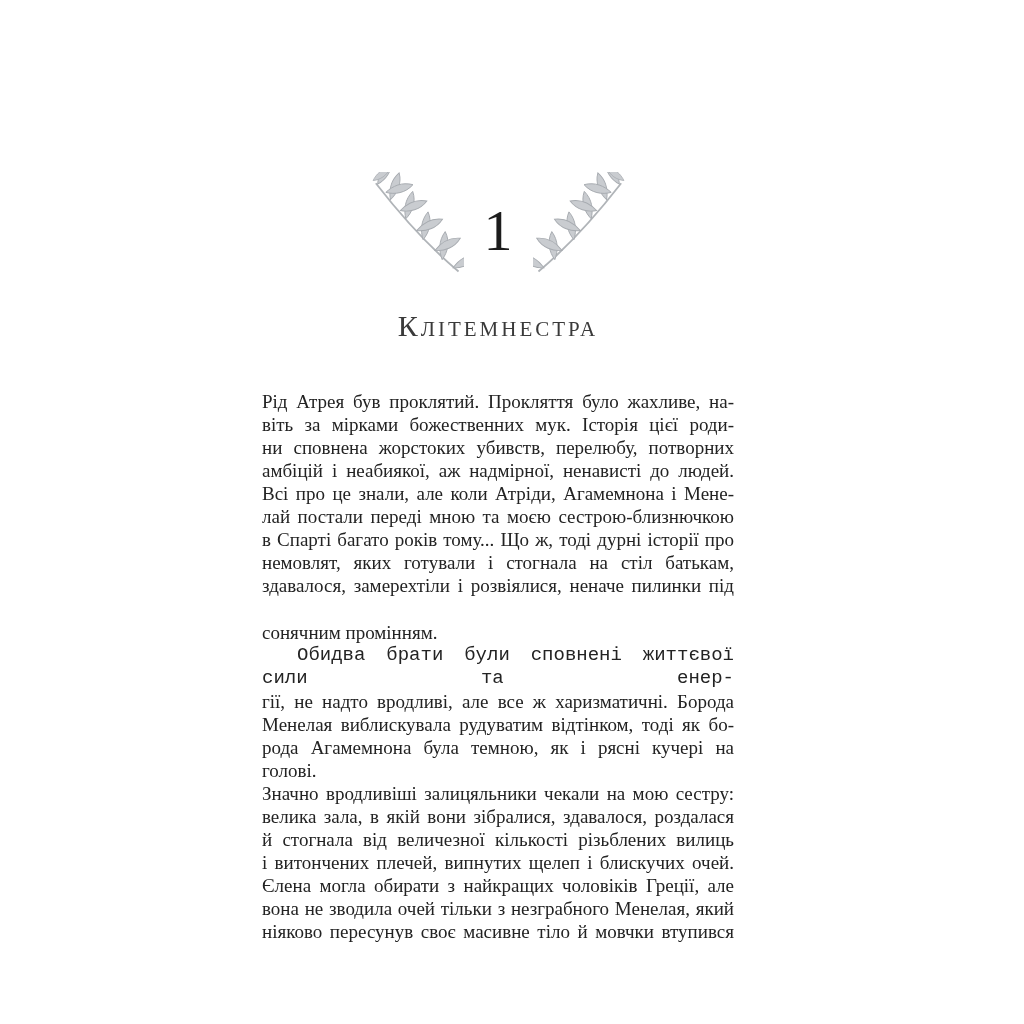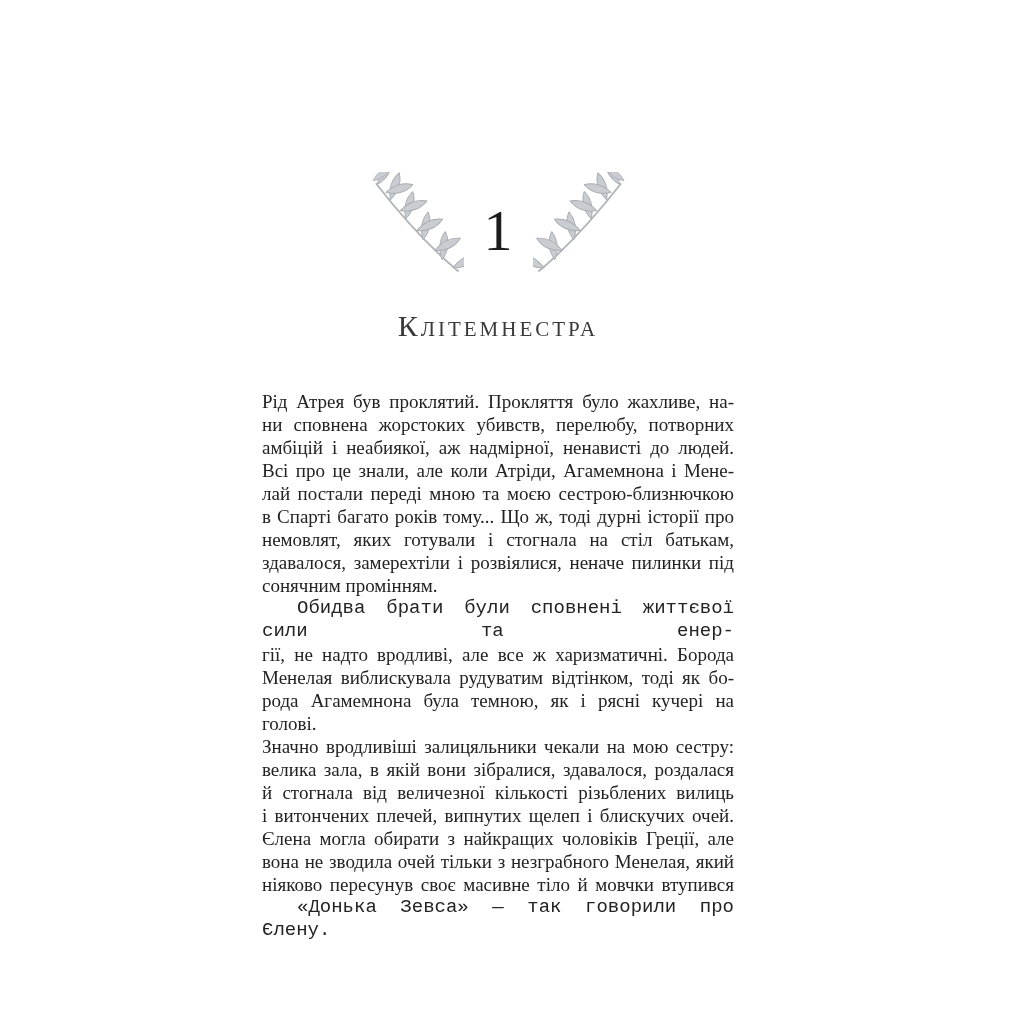--- a/index.html
+++ b/index.html
@@ -64,20 +64,21 @@
     line-height: 23px;
   }
   .line {
     text-align: justify;
     text-align-last: justify;
     white-space: normal;
   }
   .line.last {
     text-align: justify;
     text-align-last: left;
+    margin-top: 24px;
   }
   .line.indent {
     text-indent: 35px;
     font-family: Liberation Mono, monospace;
   }
 </style>
 </head>
 <body>
 
 <div class="page">
@@ -123,35 +124,35 @@
         <use href="#leafB" transform="translate(95,10) rotate(-32)"></use>
         <use href="#leafB" transform="translate(100,6) rotate(-55) scale(0.75)"></use>
       </g>
     </svg>
   </div>
 
   <h1 class="chapter-title"><span class="initial">К</span><span class="rest">ЛІТЕМНЕСТРА</span></h1>
 
   <div class="body-text" id="body-text">
       <div class="line">Рід Атрея був проклятий. Прокляття було жахливе, на-</div>
+      <div class="line">віть за мірками божественних мук. Історія цієї роди-</div>
       <div class="line">ни сповнена жорстоких убивств, перелюбу, потворних</div>
       <div class="line">амбіцій і неабиякої, аж надмірної, ненависті до людей.</div>
       <div class="line">Всі про це знали, але коли Атріди, Агамемнона і Мене-</div>
       <div class="line">лай постали переді мною та моєю сестрою-близнючкою</div>
       <div class="line">в Спарті багато років тому... Що ж, тоді дурні історії про</div>
       <div class="line">немовлят, яких готували і стогнала на стіл батькам,</div>
       <div class="line">здавалося, замерехтіли і розвіялися, неначе пилинки під</div>
       <div class="line last">сонячним промінням.</div>
       <div class="line indent">Обидва брати були сповнені життєвої сили та енер-</div>
       <div class="line">гії, не надто вродливі, але все ж харизматичні. Борода</div>
       <div class="line">Менелая виблискувала рудуватим відтінком, тоді як бо-</div>
       <div class="line">рода Агамемнона була темною, як і рясні кучері на голові.</div>
       <div class="line">Значно вродливіші залицяльники чекали на мою сестру:</div>
       <div class="line">велика зала, в якій вони зібралися, здавалося, роздалася</div>
       <div class="line">й стогнала від величезної кількості різьблених вилиць</div>
       <div class="line">і витончених плечей, випнутих щелеп і блискучих очей.</div>
       <div class="line">Єлена могла обирати з найкращих чоловіків Греції, але</div>
       <div class="line">вона не зводила очей тільки з незграбного Менелая, який</div>
       <div class="line">ніяково пересунув своє масивне тіло й мовчки втупився</div>
-      <div class="line last indent">«Донька Зевса» — так говорили про Єлену.</div>
     </div>
 
 </div>
 
 </body></html>

